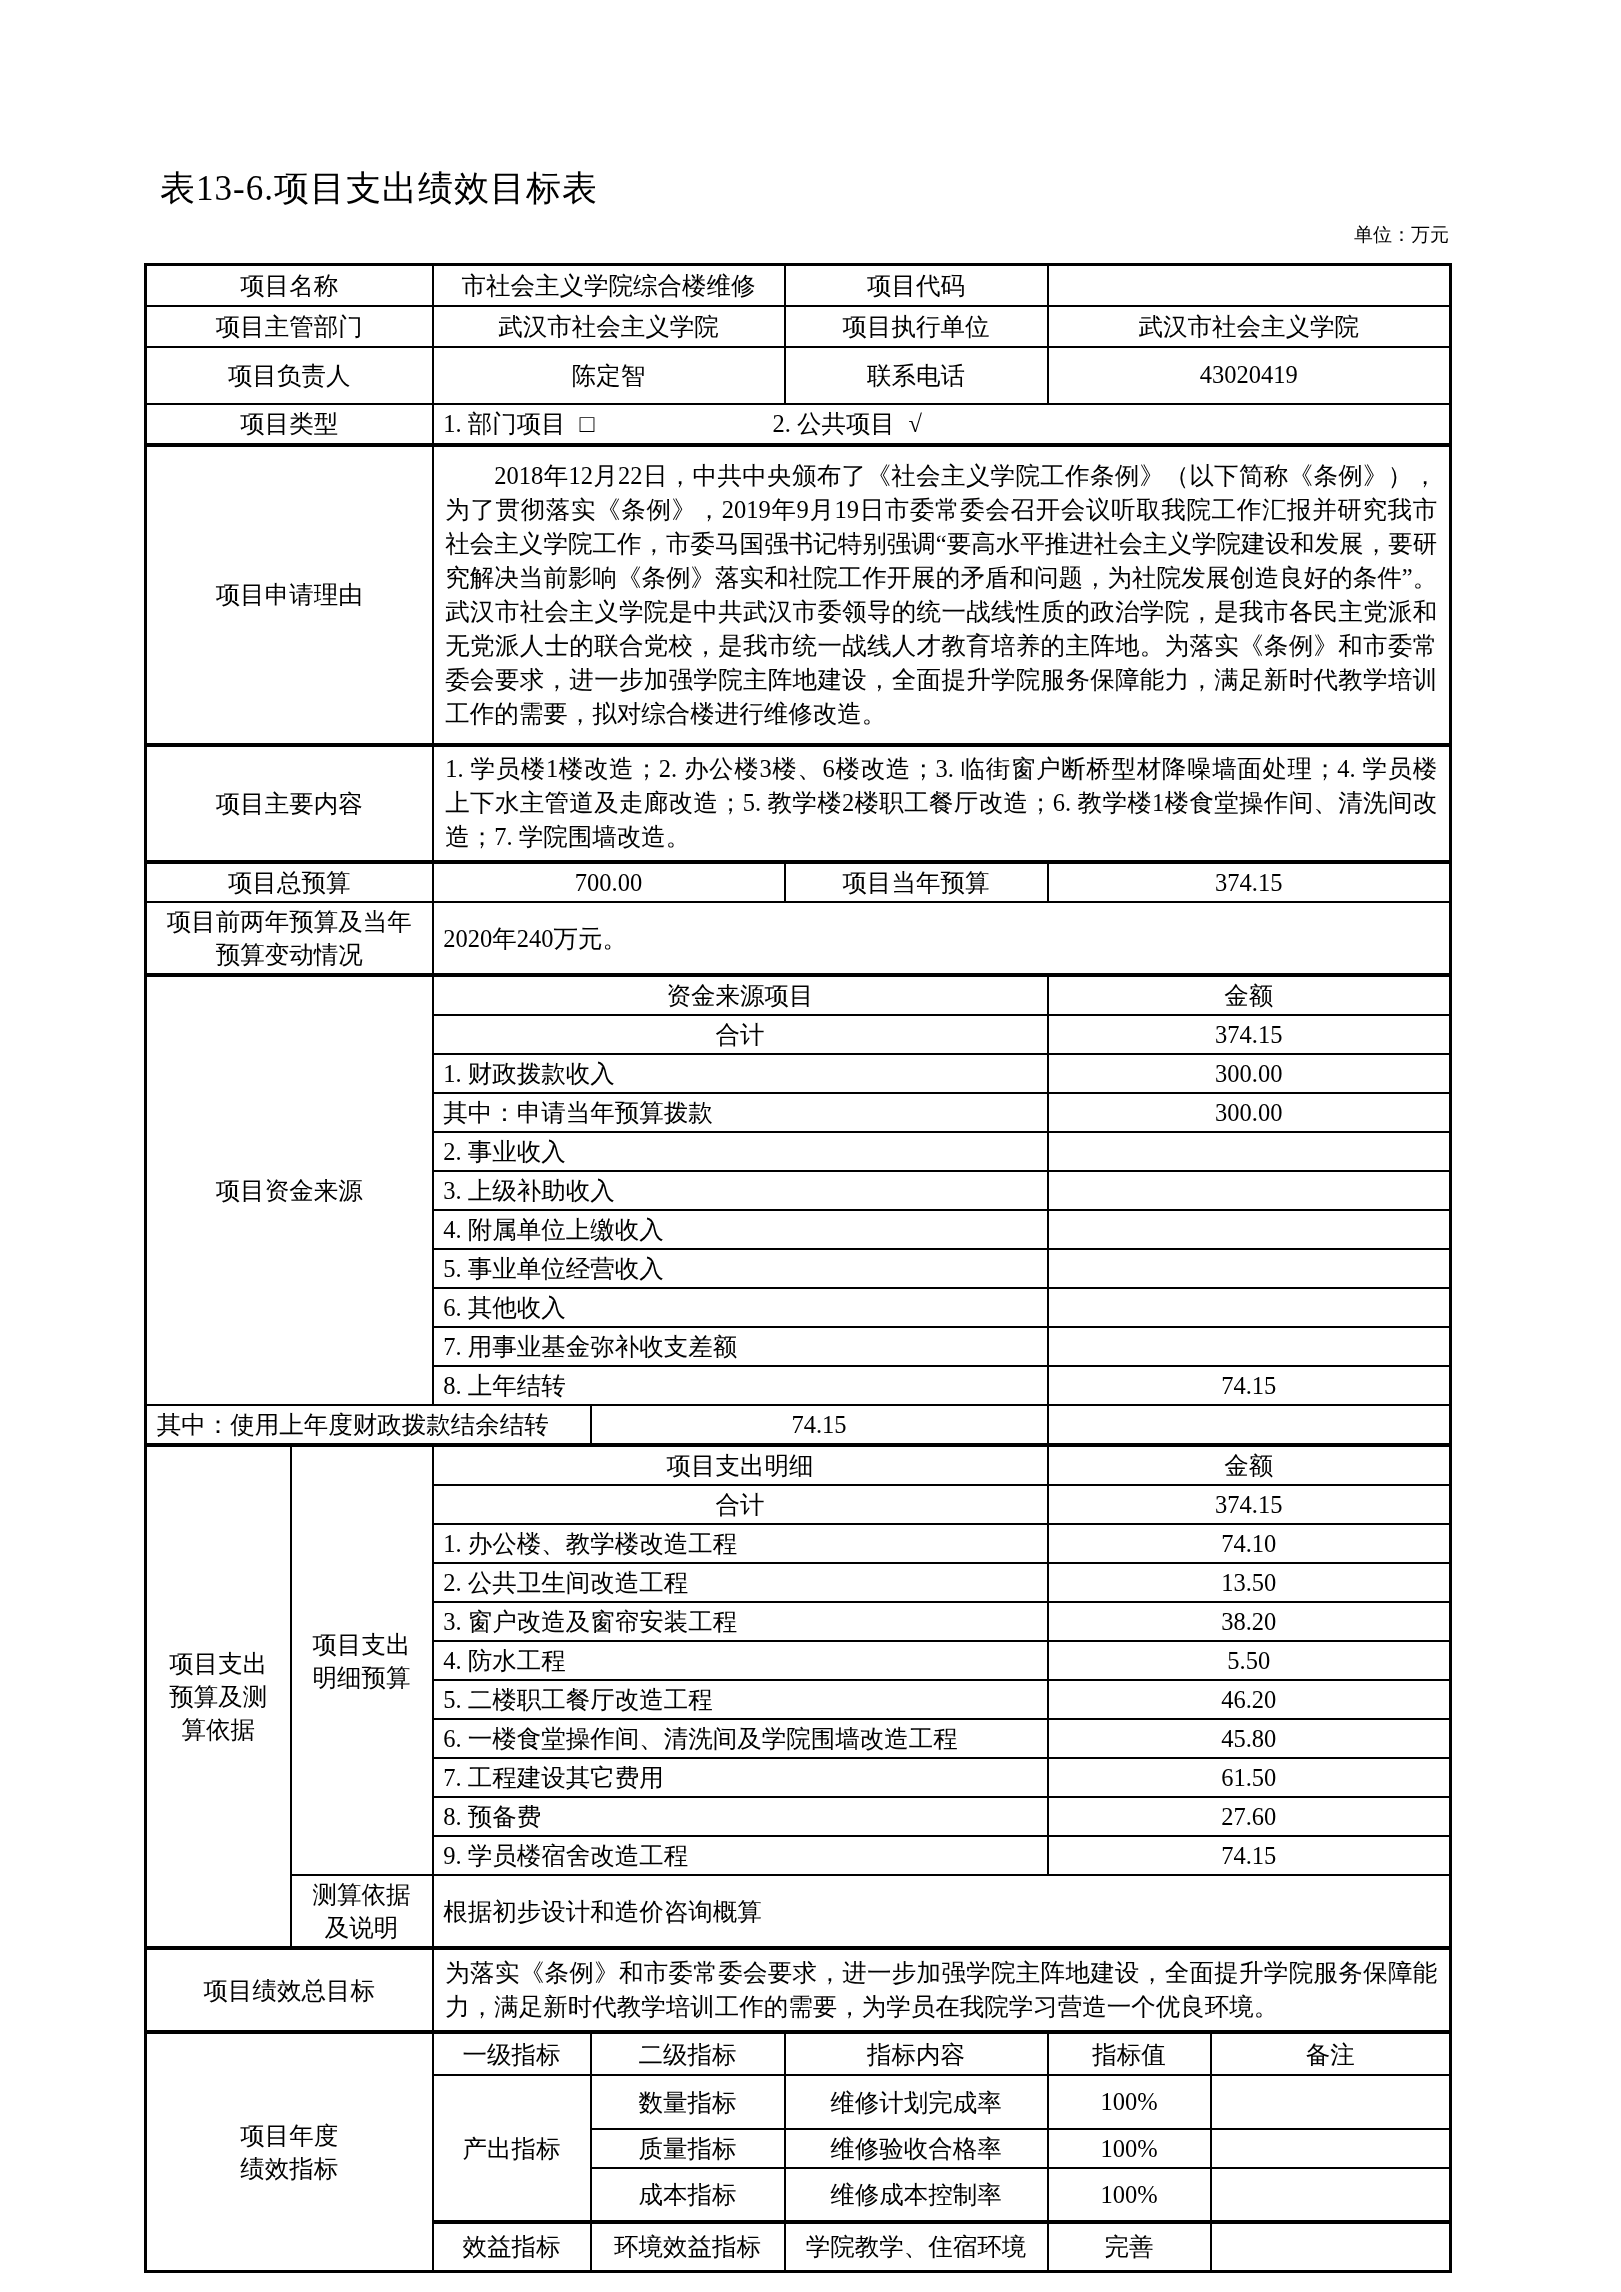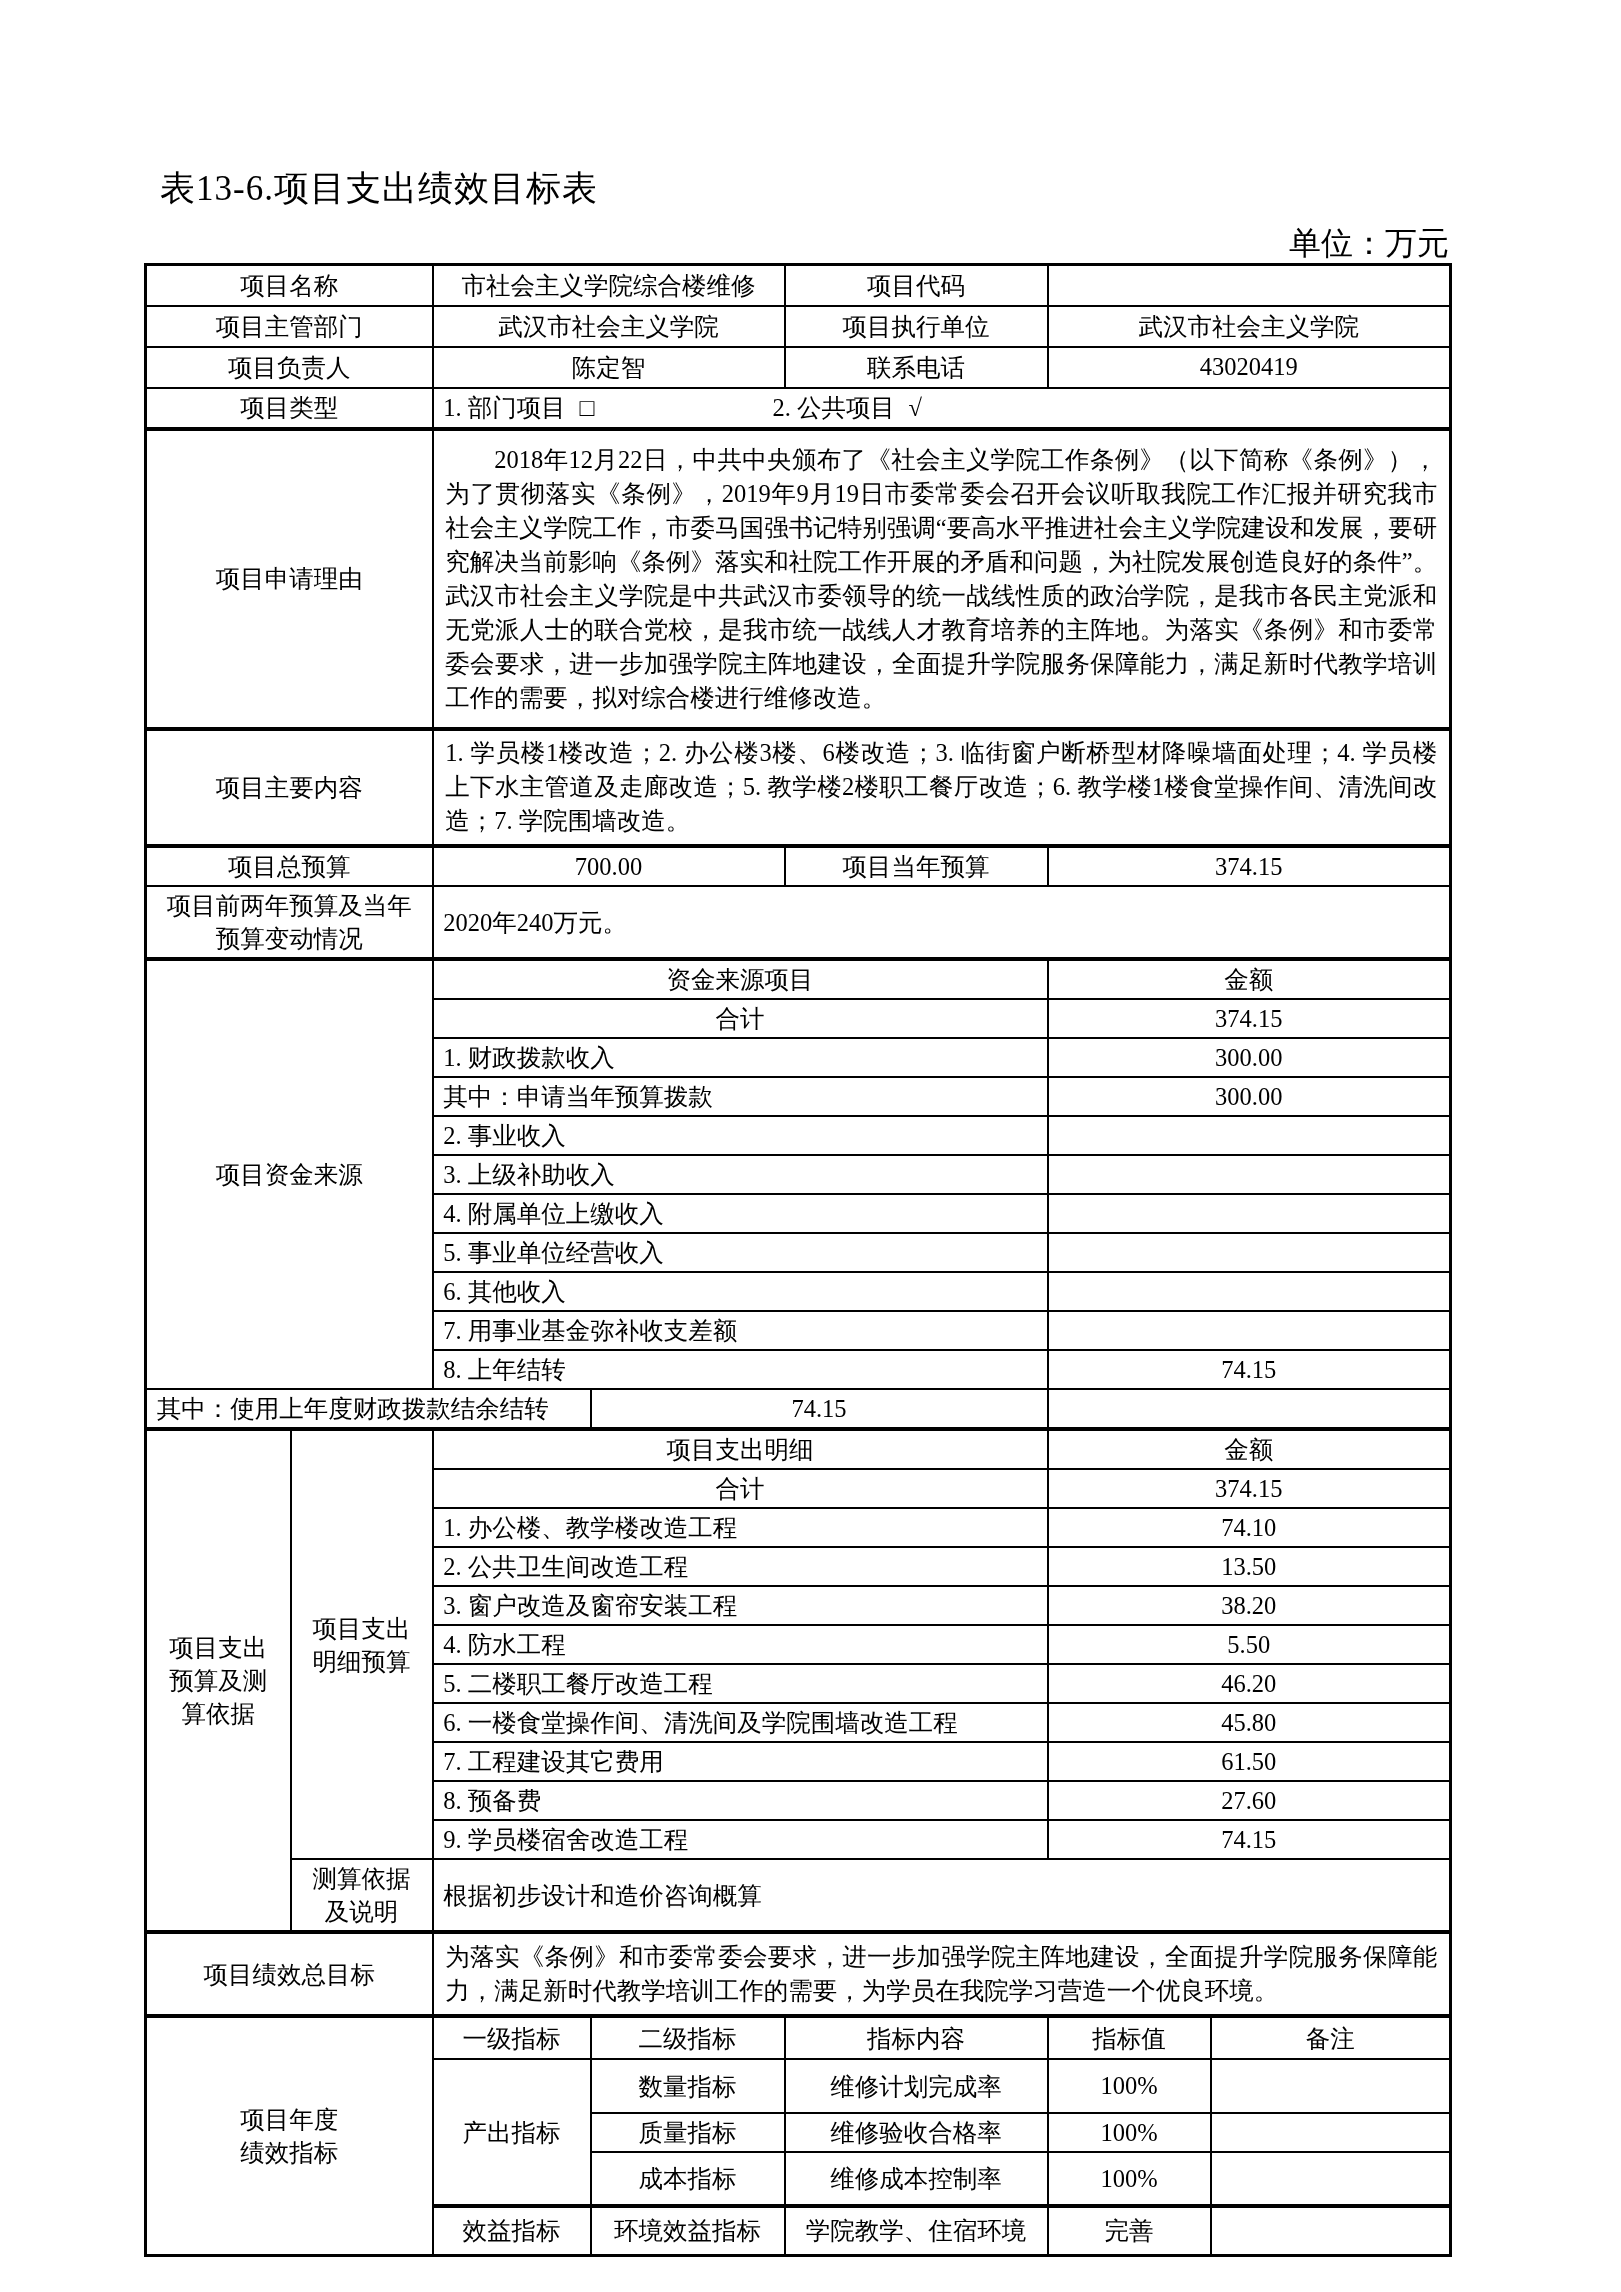--- a/index.html
+++ b/index.html
@@ -11,21 +11,21 @@
     font-family:"Liberation Serif","DejaVu Serif",serif;
     font-size:24.5px;
     overflow:hidden;
   }
   .doc-title{
     position:absolute;left:144px;top:165px;
     font-size:35px;letter-spacing:1px;font-weight:400;margin-left:16px;
   }
   .unit-note{
     position:absolute;left:144px;top:222px;width:1305px;
-    text-align:right;font-size:32px;
+    text-align:right;font-size:19px;
   }
   table.main{
     position:absolute;left:144px;top:263px;
     width:1305px;
     border-collapse:collapse;table-layout:fixed;
     border:3.9px solid #000;
     font-size:24.5px;
   }
   td{
     border:solid #000;
@@ -72,21 +72,21 @@
       <td class="c" colspan="2"></td>
     </tr>
 
     <tr style="height:41px">
       <td class="c" colspan="2">项目主管部门</td>
       <td class="c" colspan="2">武汉市社会主义学院</td>
       <td class="c">项目执行单位</td>
       <td class="c" colspan="2">武汉市社会主义学院</td>
     </tr>
 
-    <tr style="height:41px">
+    <tr style="height:57px">
       <td class="c" colspan="2">项目负责人</td>
       <td class="c" colspan="2">陈定智</td>
       <td class="c">联系电话</td>
       <td class="c" colspan="2">43020419</td>
     </tr>
 
     <tr style="height:41px">
       <td class="c" colspan="2">项目类型</td>
       <td class="l" colspan="5">
         <span class="type-group"><span>1. 部门项目</span><span class="cbox">□</span></span>

